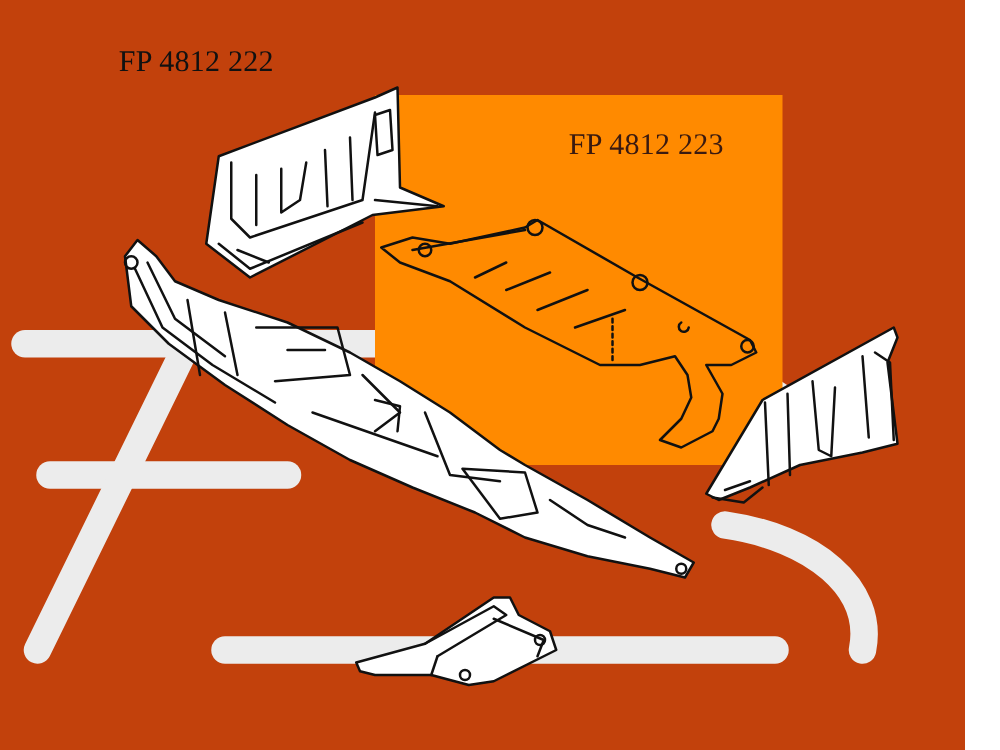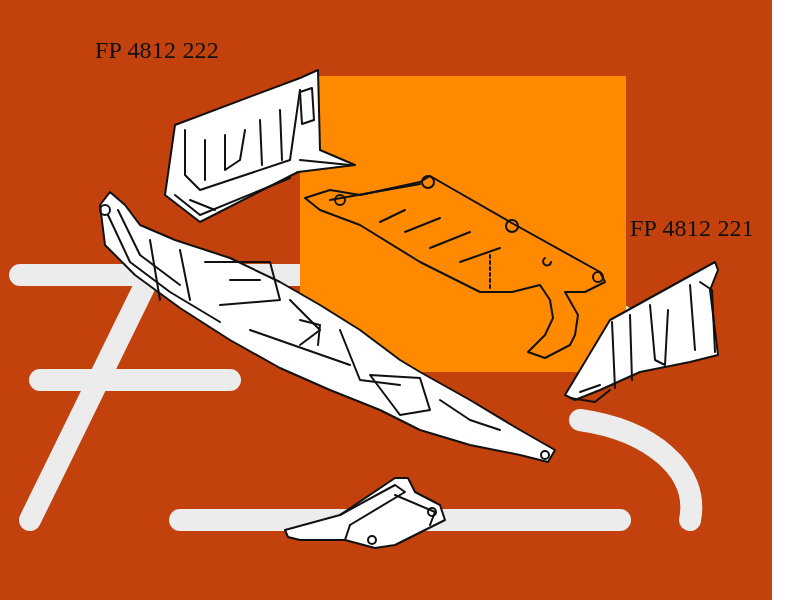--- a/index.html
+++ b/index.html
@@ -103,14 +103,14 @@
         <path d="M340 515 L395 485 L405 492 L350 525"></path>
         <path d="M350 525 L345 540"></path>
         <path d="M395 495 L435 512 L430 525"></path>
         <circle cx="432" cy="512" r="4"></circle>
         <circle cx="372" cy="540" r="4"></circle>
       </g>
     </g>
   </svg>
 
   <div class="label" style="left:95px; top:36px;">FP 4812 222</div>
-  <div class="label" style="left:630px; top:214px;">FP 4812 221</div>
+  <div class="label on-orange" style="left:455px; top:102px;">FP 4812 223</div>
 </div>
 
 </body></html>

